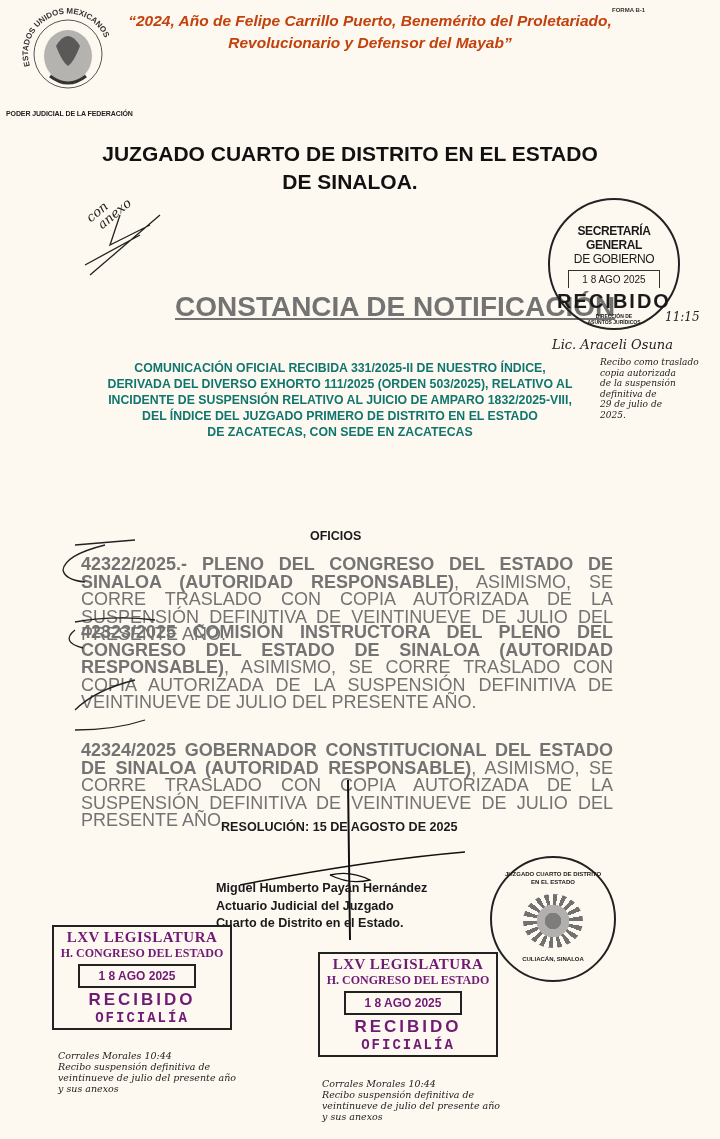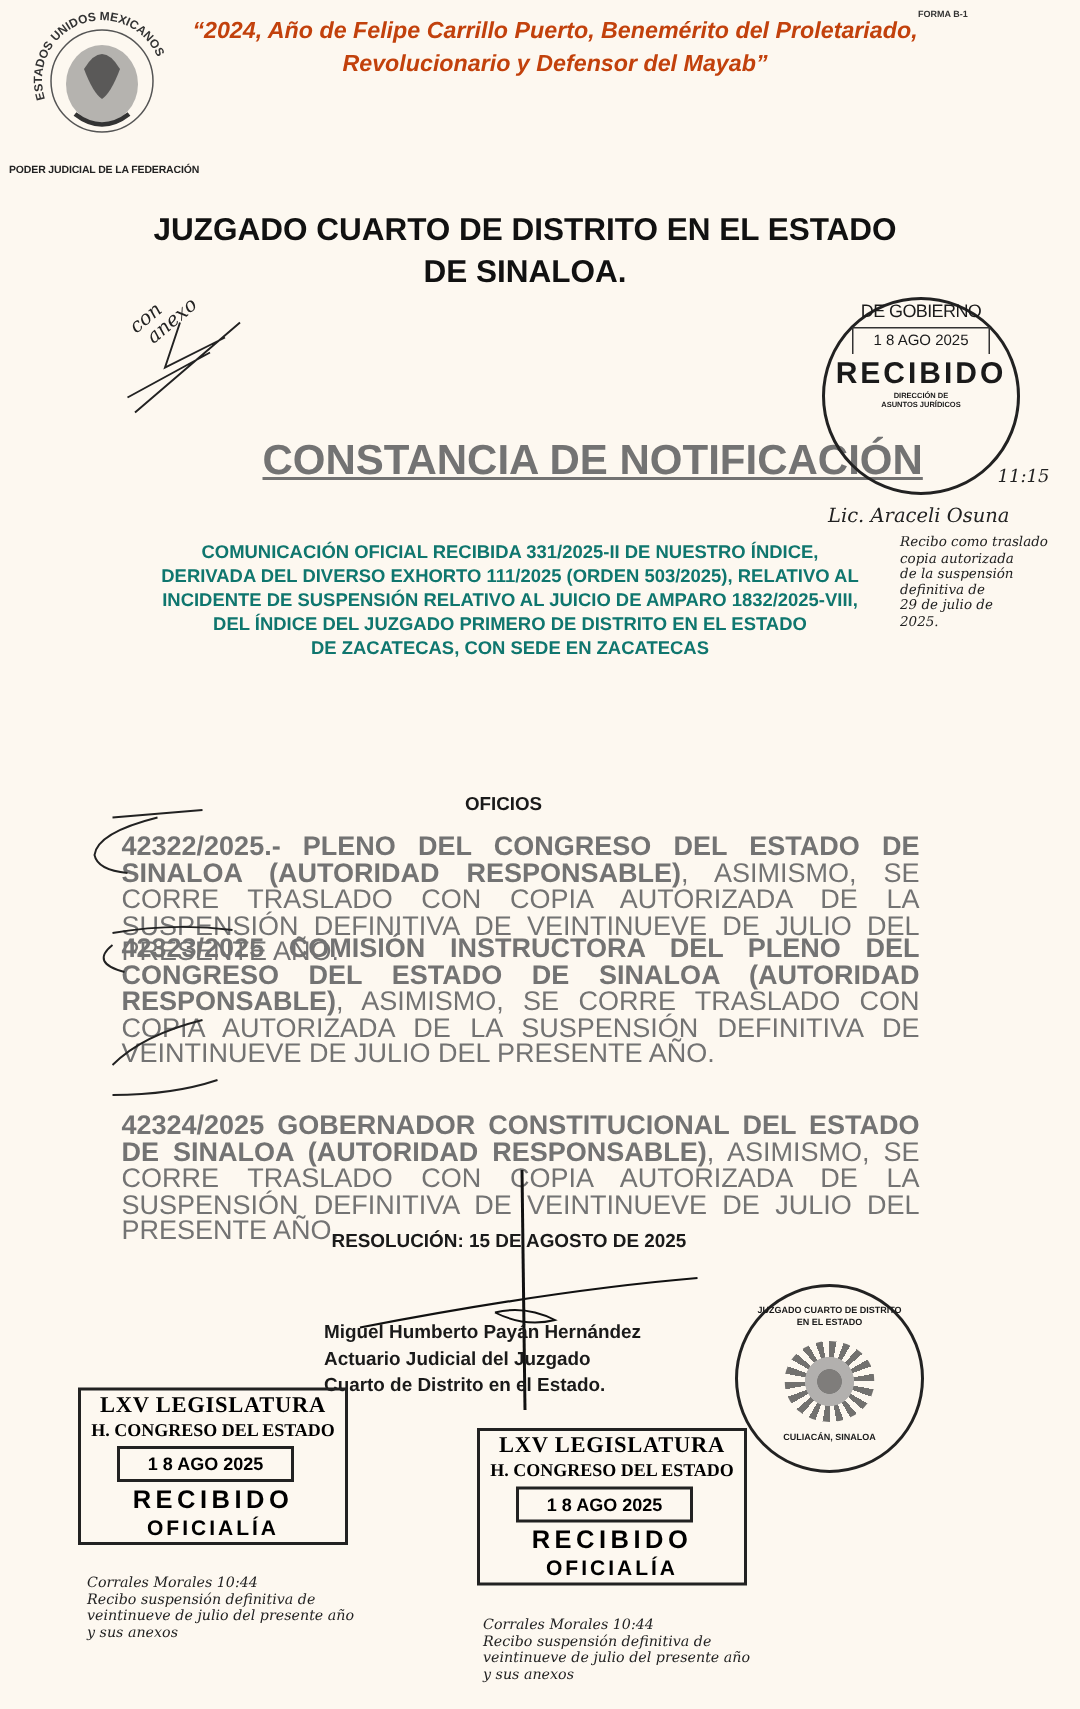--- a/index.html
+++ b/index.html
@@ -21,26 +21,26 @@
   .sgg{left:548px;top:198px;width:128px;height:128px;text-align:center;font-family:"Liberation Sans",sans-serif;}
   .sgg .l1{margin-top:24px;font-size:12px;font-weight:bold;letter-spacing:-0.4px;line-height:14px;}
   .sgg .date{margin:4px auto 0;width:90px;border:1px solid #333;border-bottom:none;font-size:10px;padding:3px 0;}
   .sgg .rec{font-size:20px;font-weight:bold;letter-spacing:2px;margin-top:2px;}
   .sgg .dir{font-size:5px;font-weight:bold;line-height:6px;}
   .hand{font-family:"DejaVu Serif",serif;font-style:italic;color:#222;}
   .jcd{left:490px;top:856px;width:122px;height:122px;text-align:center;}
   .jcd .t{font-size:7.5px;font-weight:bold;margin-top:12px;}
   .jcd .eagle{width:60px;height:54px;margin:8px auto 0;border-radius:50%;background:radial-gradient(circle,#555 0 20%,#999 21% 40%,transparent 41%),repeating-conic-gradient(#444 0 10deg,transparent 10deg 20deg);opacity:.75;}
   .jcd .b{font-size:6px;font-weight:bold;margin-top:8px;}
-  .leg{border:2px solid #222;background:transparent;padding:2px 4px;font-family:"Liberation Serif",serif;font-weight:bold;color:#000000;}
+  .leg{border:2px solid #222;background:transparent;padding:2px 4px;font-family:"Liberation Serif",serif;font-weight:bold;color:#701a75;}
   .leg .a{font-size:15px;letter-spacing:0.5px;text-align:center;}
   .leg .b{font-size:12px;text-align:center;}
   .leg .d{border:2px solid #222;margin:3px 30px 2px 20px;text-align:center;font-family:"Liberation Sans",sans-serif;font-size:12px;padding:3px 0;}
   .leg .r{font-size:17px;letter-spacing:3px;text-align:center;font-family:"Liberation Sans",sans-serif;}
-  .leg .o{font-size:14px;letter-spacing:2px;text-align:center;font-family:Liberation Sans, sans-serif;}
+  .leg .o{font-size:14px;letter-spacing:2px;text-align:center;font-family:Liberation Mono, monospace;}
   .notes{font-size:9.5px;line-height:11px;}
   svg{position:absolute;overflow:visible;}
 </style>
 </head>
 <body>
 
 <div class="abs seal">
   <svg width="96" height="96" viewBox="0 0 96 96">
     <circle cx="48" cy="48" r="34" fill="none" stroke="#555" stroke-width="1"></circle>
     <ellipse cx="48" cy="50" rx="24" ry="26" fill="#7a7a7a" opacity=".55"></ellipse>
@@ -69,20 +69,21 @@
 
 <svg style="left:80px;top:175px" width="90" height="120">
   <text x="8" y="40" class="hand" font-size="13" transform="rotate(-40 20 40)" font-family="DejaVu Serif" font-style="italic" fill="#222">con</text>
   <text x="20" y="48" font-size="13" transform="rotate(-40 30 48)" font-family="DejaVu Serif" font-style="italic" fill="#222">anexo</text>
   <path d="M40 40 L30 70 L70 50 M10 100 L80 40 M5 90 L60 60" stroke="#222" stroke-width="1.3" fill="none"></path>
 </svg>
 
 <div class="abs const">CONSTANCIA DE NOTIFICACIÓN</div>
 
 <div class="abs sgg stamp-round">
+  <div class="l1">SECRETARÍA GENERAL</div>
   <div class="l1" style="margin-top:0;font-weight:normal">DE GOBIERNO</div>
   <div class="date">1 8  AGO 2025</div>
   <div class="rec">RECIBIDO</div>
   <div class="dir">DIRECCIÓN DE</div>
   <div class="dir">ASUNTOS JURÍDICOS</div>
 </div>
 <div class="abs hand" style="left:665px;top:310px;font-size:12px">11:15</div>
 <div class="abs hand" style="left:552px;top:337px;font-size:13px">Lic. Araceli Osuna</div>
 <div class="abs hand notes" style="left:600px;top:357px;width:120px;font-size:9px;line-height:10.5px">
   <div>Recibo como traslado</div>

